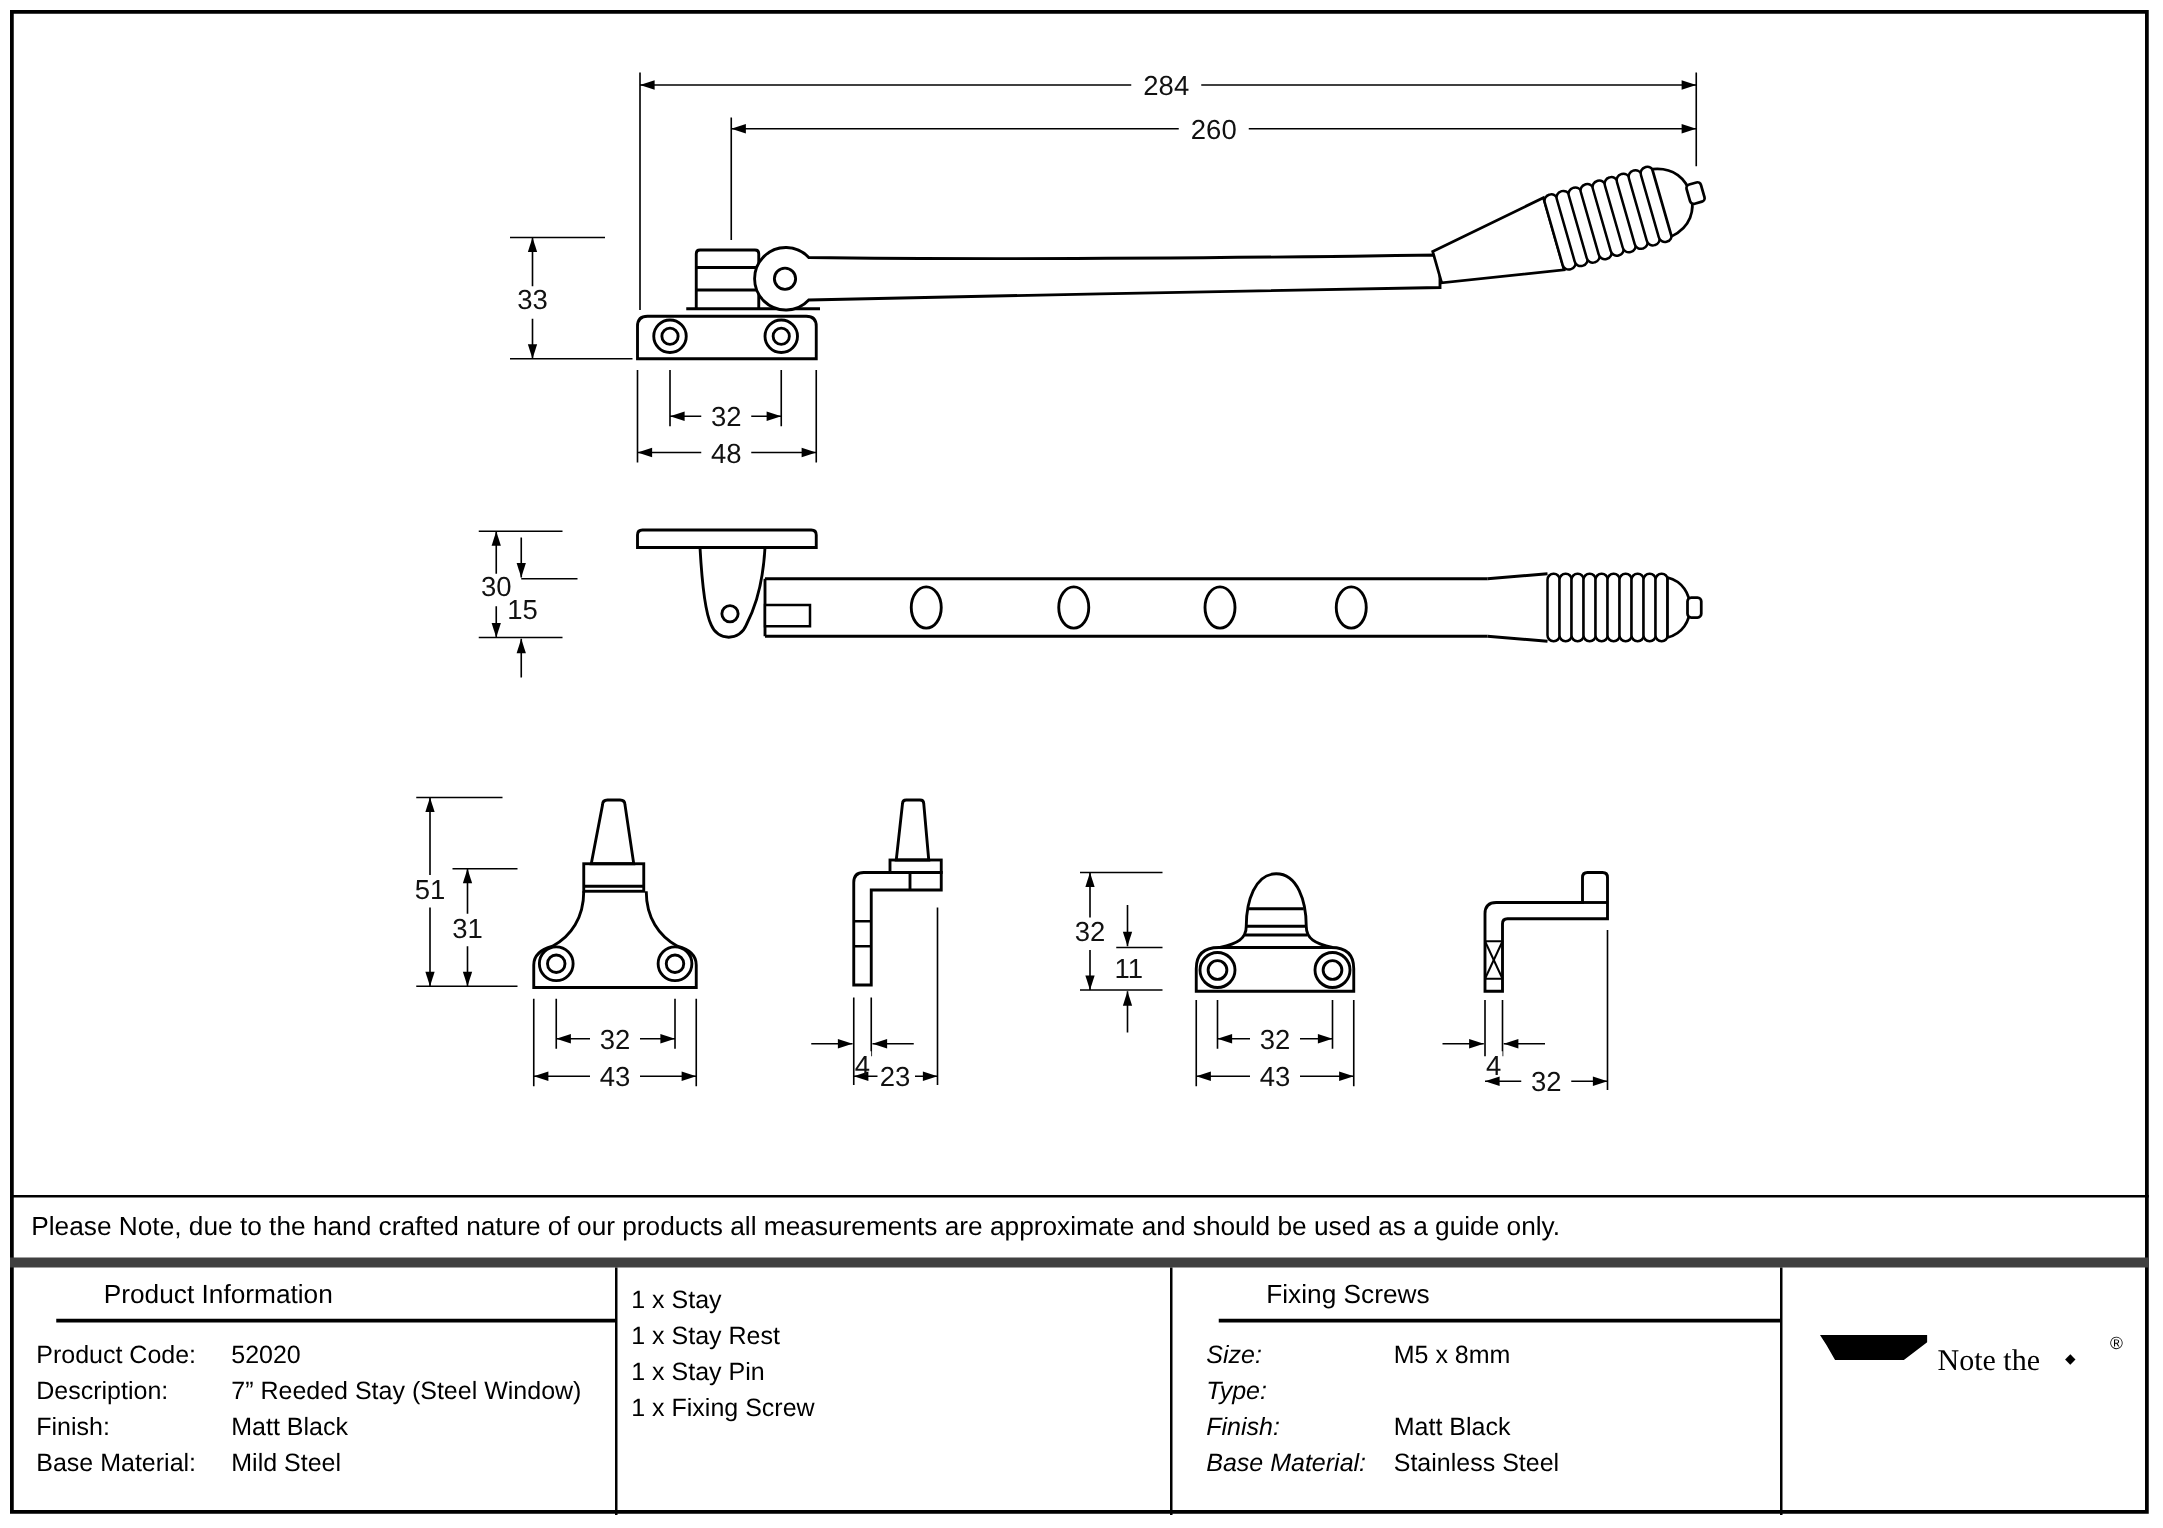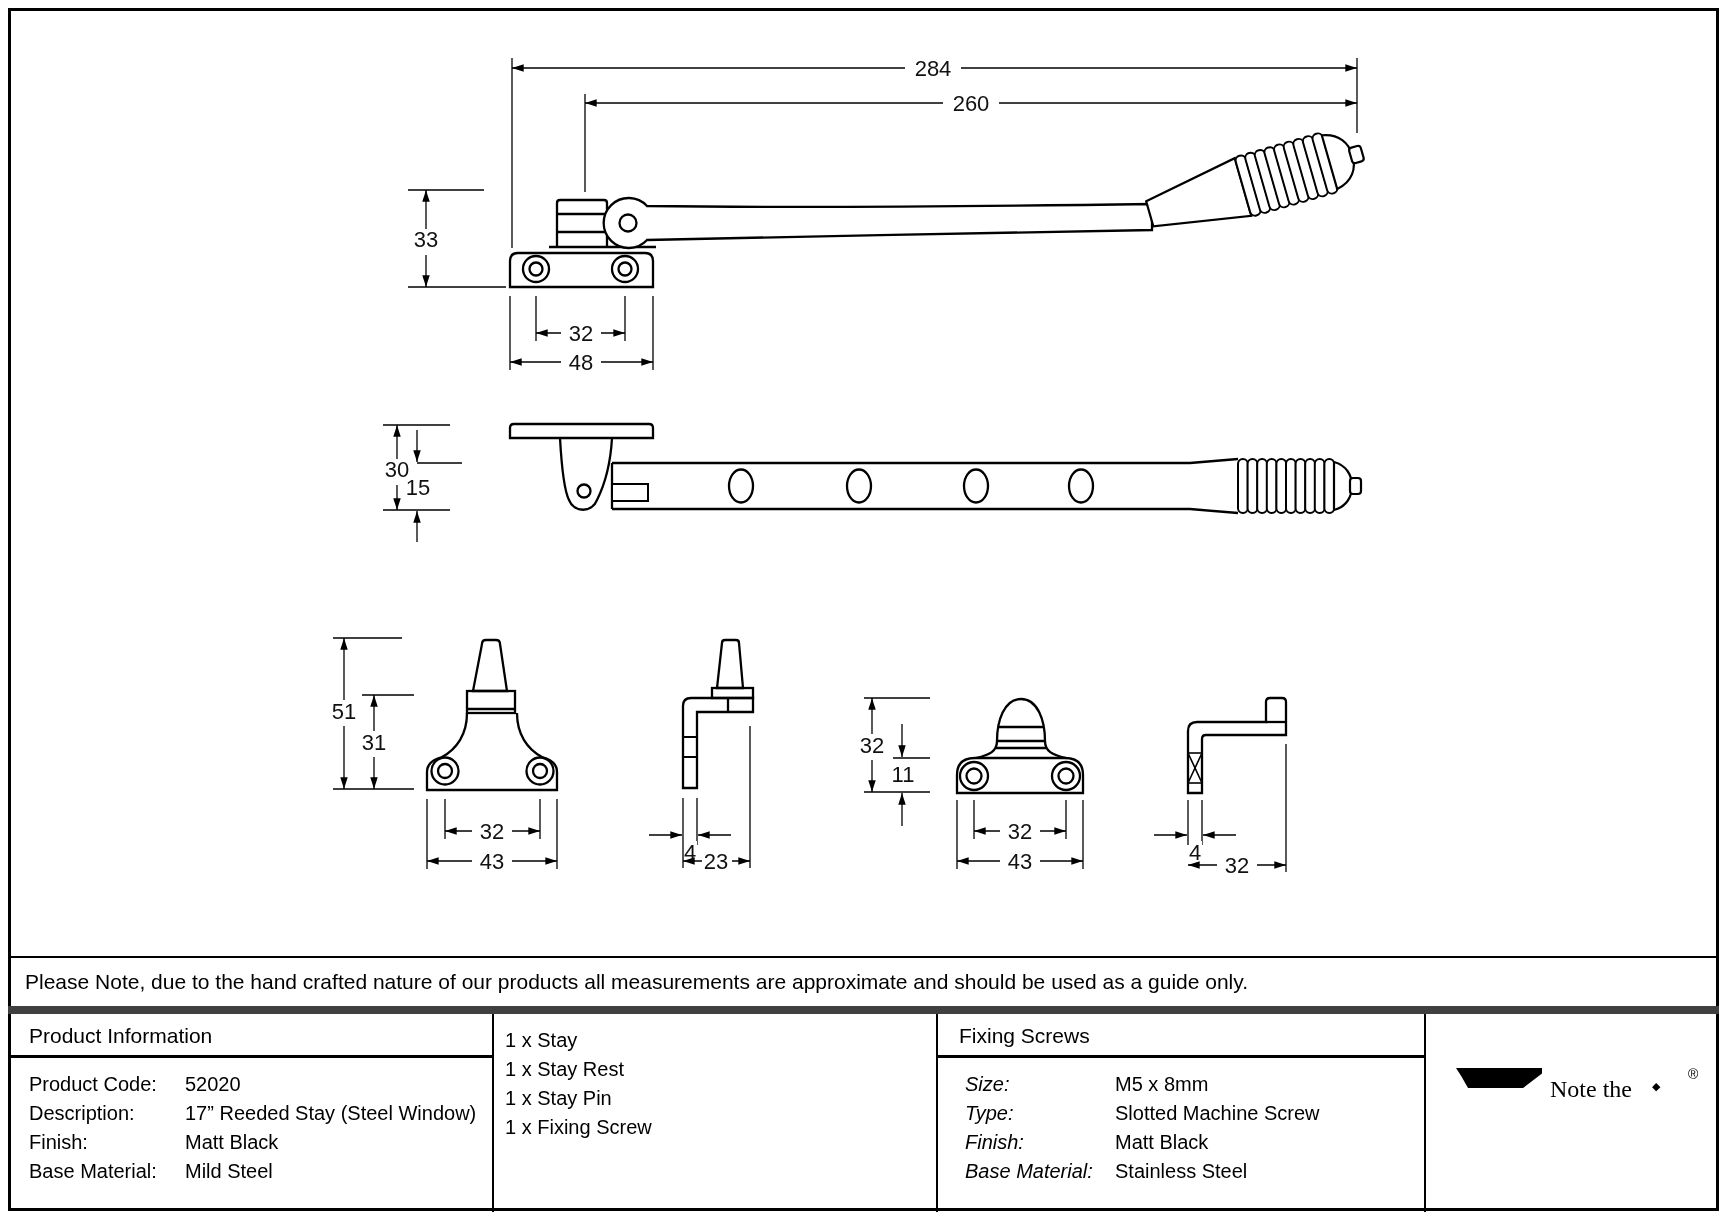--- a/index.html
+++ b/index.html
@@ -5,21 +5,21 @@
   html,body{margin:0;padding:0;background:#fff;}
   body{width:1730px;height:1222px;position:relative;font-family:"Liberation Sans",sans-serif;color:#000;overflow:hidden;}
   .frame{position:absolute;left:8px;top:8px;width:1711px;height:1203px;border:3px solid #000;box-sizing:border-box;}
   svg text{font-family:"Liberation Sans",sans-serif;font-size:22px;fill:#111;}
   .drawing{position:absolute;left:0;top:0;}
   .note-row{position:absolute;left:8px;top:956px;width:1711px;height:58px;box-sizing:border-box;
     border-top:2px solid #000;border-bottom:8px solid #404040;display:flex;align-items:center;
     padding-left:17px;font-size:21px;}
   .col{position:absolute;top:1014px;height:198px;box-sizing:border-box;}
   .col.bordered{border-right:2px solid #000;}
-  .col-hd{height:44px;line-height:44px;border-bottom:3px solid #000;padding-left:21px;font-size:21px;box-sizing:border-box;}
+  .col-hd{height:44px;line-height:44px;border-bottom:3px solid #000;padding-left:38px;font-size:21px;box-sizing:border-box;margin-left:37px;}
   .col-body{padding-top:12px;font-size:20px;}
   .kv{display:flex;line-height:29px;}
   .kv .k{flex:0 0 auto;padding-left:21px;}
   .kv .v{flex:1;}
   .c1 .k{width:156px;}
   .c3 .k{width:150px;padding-left:27px;font-style:italic;}
   .li{line-height:29px;padding-left:11px;}
   .logo-wrap{position:absolute;left:1426px;top:1060px;width:296px;height:130px;}
   .logo-brand{position:absolute;left:34px;top:4px;font-family:"Liberation Serif",serif;font-weight:bold;font-size:56px;line-height:1;}
   .logo-brand::first-letter{font-size:94px;}
@@ -254,21 +254,21 @@
 
 <div class="col bordered c1" style="left:8px;width:486px;">
   <div class="col-hd">Product Information</div>
   <div class="col-body">
     <div class="kv">
       <span class="k">Product Code:</span>
       <span class="v">52020</span>
     </div>
     <div class="kv">
       <span class="k">Description:</span>
-      <span class="v">17” Reeded Stay (Steel Window)</span>
+      <span class="v">7” Reeded Stay (Steel Window)</span>
     </div>
     <div class="kv">
       <span class="k">Finish:</span>
       <span class="v">Matt Black</span>
     </div>
     <div class="kv">
       <span class="k">Base Material:</span>
       <span class="v">Mild Steel</span>
     </div>
   </div>
@@ -285,21 +285,20 @@
 
 <div class="col bordered c3" style="left:938px;width:488px;">
   <div class="col-hd">Fixing Screws</div>
   <div class="col-body">
     <div class="kv">
       <span class="k">Size:</span>
       <span class="v">M5 x 8mm</span>
     </div>
     <div class="kv">
       <span class="k">Type:</span>
-      <span class="v">Slotted Machine Screw</span>
     </div>
     <div class="kv">
       <span class="k">Finish:</span>
       <span class="v">Matt Black</span>
     </div>
     <div class="kv">
       <span class="k">Base Material:</span>
       <span class="v">Stainless Steel</span>
     </div>
   </div>

